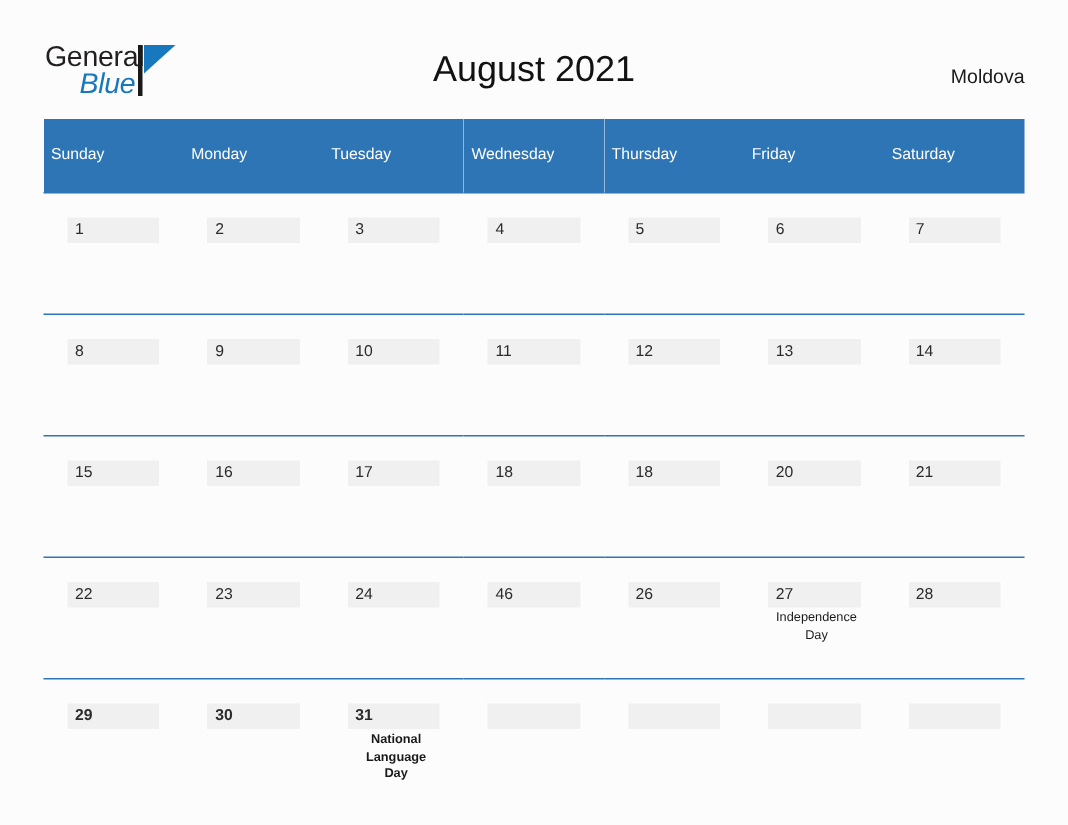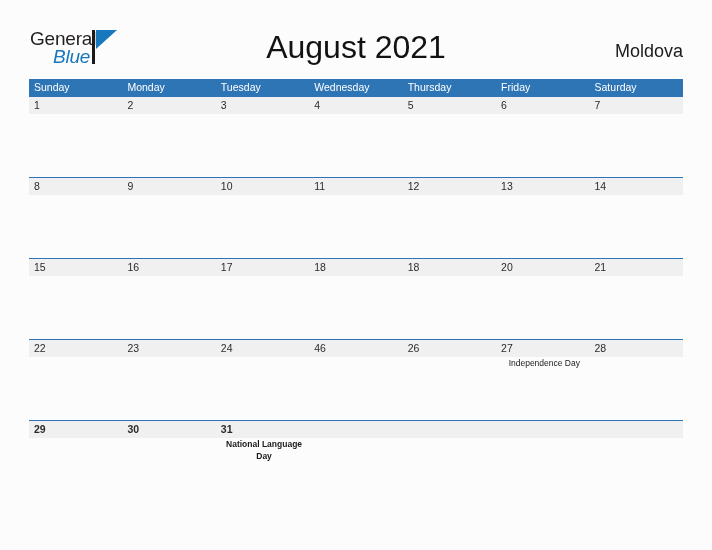--- a/index.html
+++ b/index.html
@@ -68,52 +68,52 @@
     height: 38px;
   }
   .brand-mark svg { display: block; }
 
   .cal-title {
     position: absolute;
     left: 0;
     right: 0;
     top: 0px;
     text-align: center;
-    font-size: 32px;
+    font-size: 24px;
     line-height: 38px;
     color: #121212;
     font-weight: normal;
     font-family: "Liberation Sans", sans-serif;
     letter-spacing: 0px;
   }
 
   .cal-region {
     position: absolute;
     right: 0px;
     top: 14px;
-    font-size: 18px;
+    font-size: 13px;
     line-height: 18px;
     color: #1a1a1a;
     text-align: left;
     font-family: "Liberation Sans", sans-serif;
   }
 
   
   .cal-table {
     position: absolute;
     left: 29px;
     top: 79px;
     width: 654px;
     border-collapse: collapse;
     table-layout: fixed;
   }
 
   .cal-table th,
   .cal-table td {
-    padding: 0;
+    padding: 16px;
     margin: 0;
     width: 93.43px;
     vertical-align: top;
   }
 
   
   .dow-row th {
     background: #2e75b6;
     color: #ffffff;
     font-size: 10.5px;

